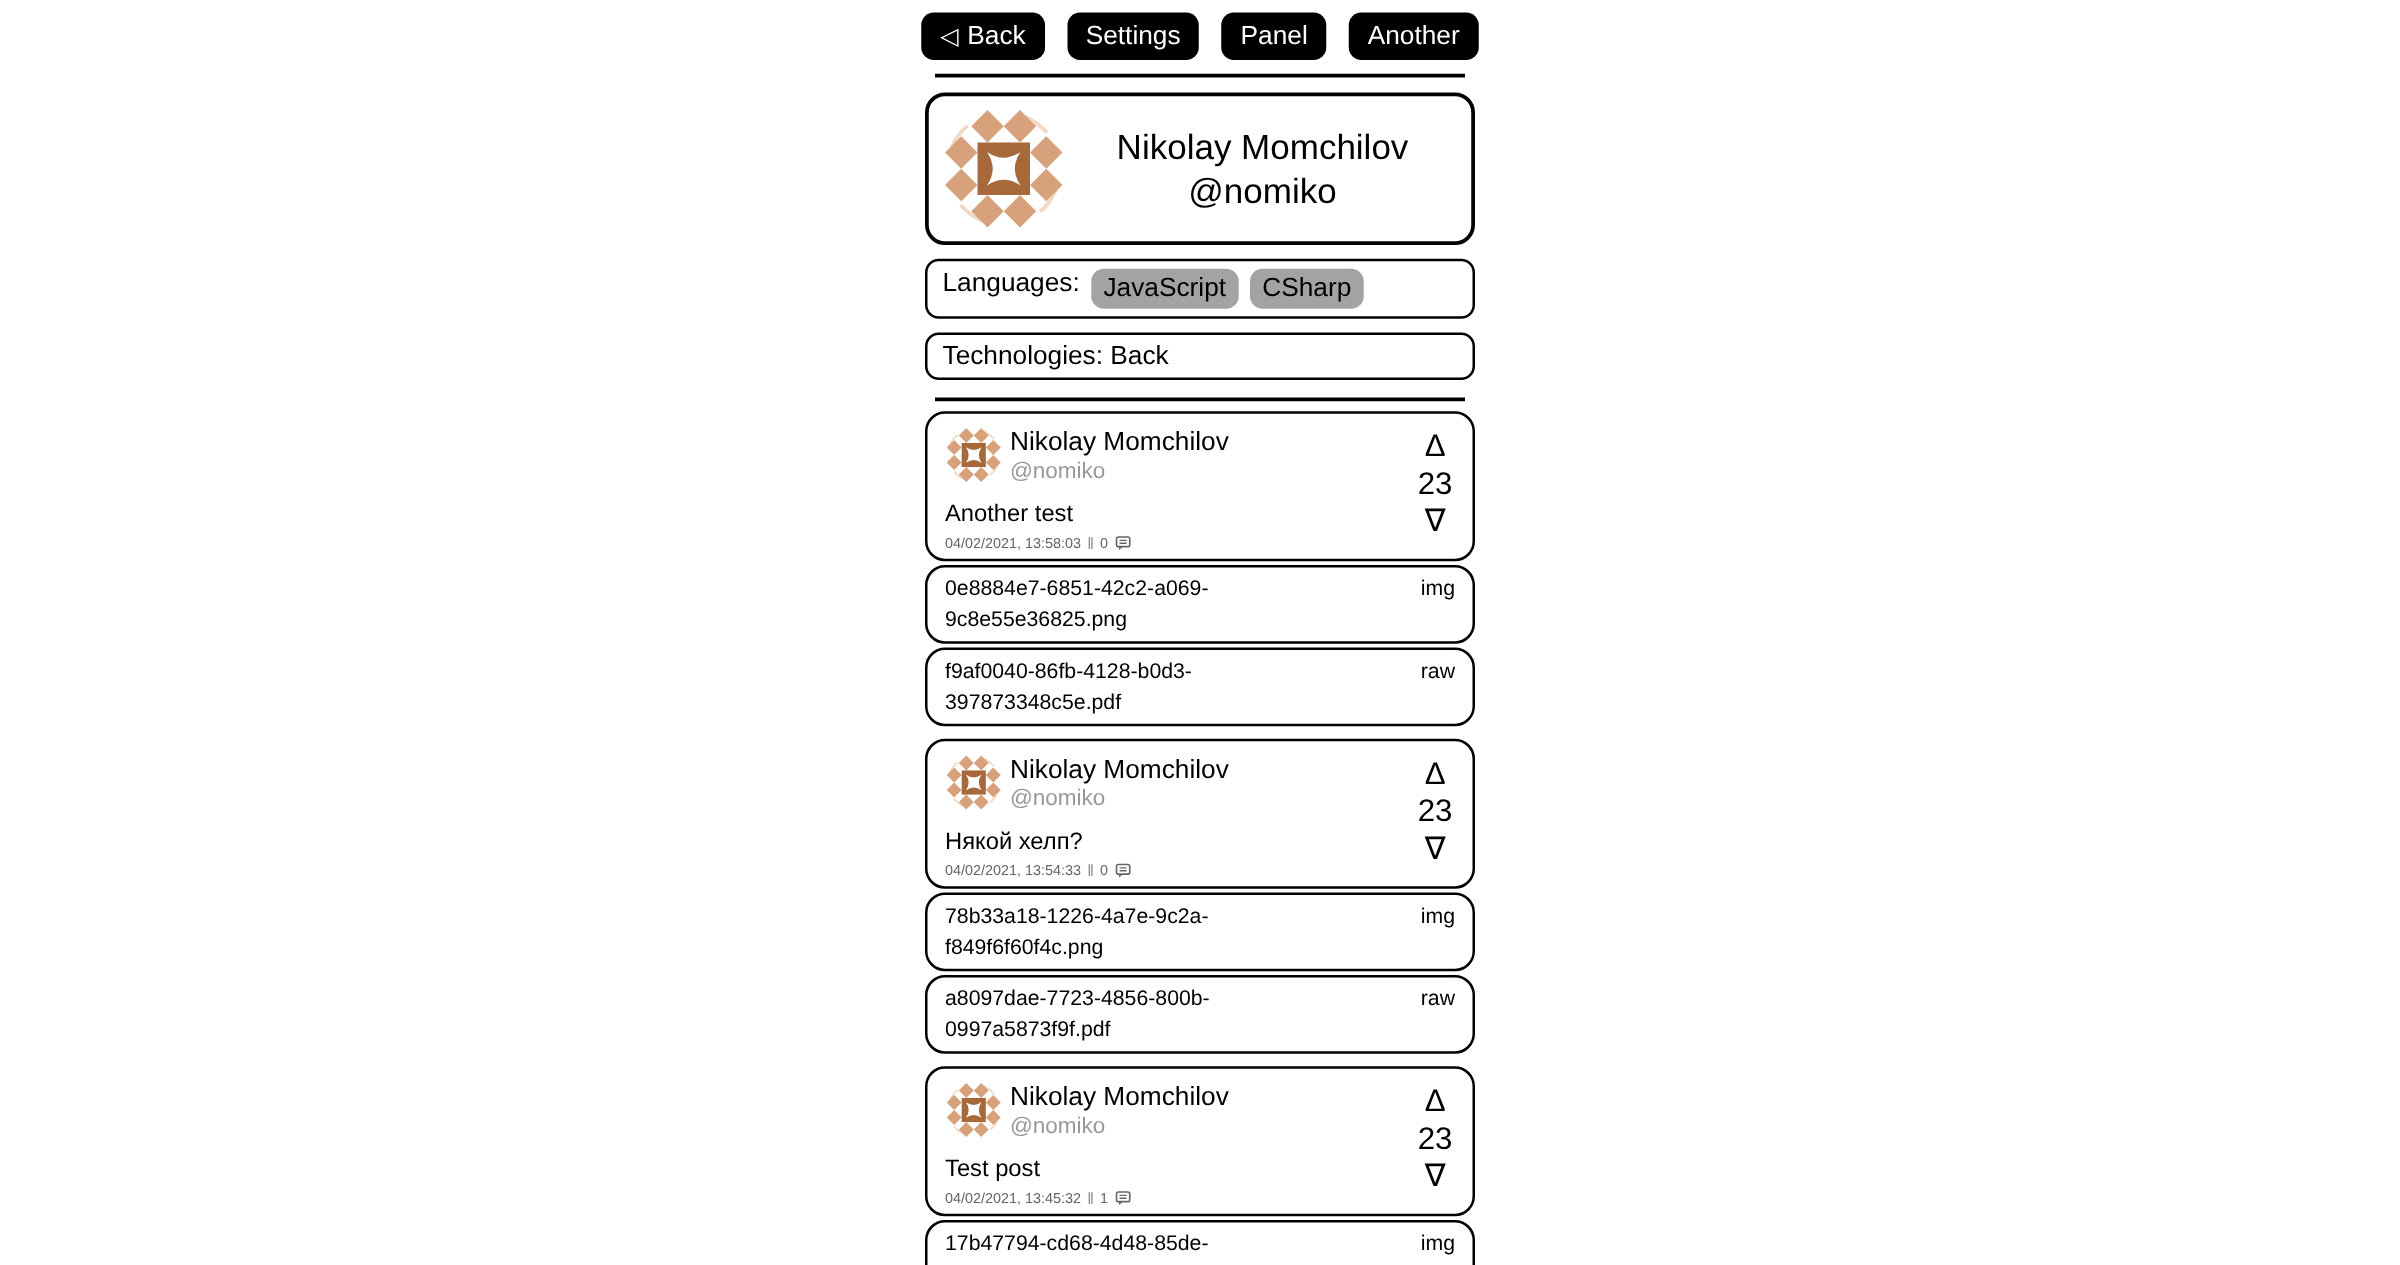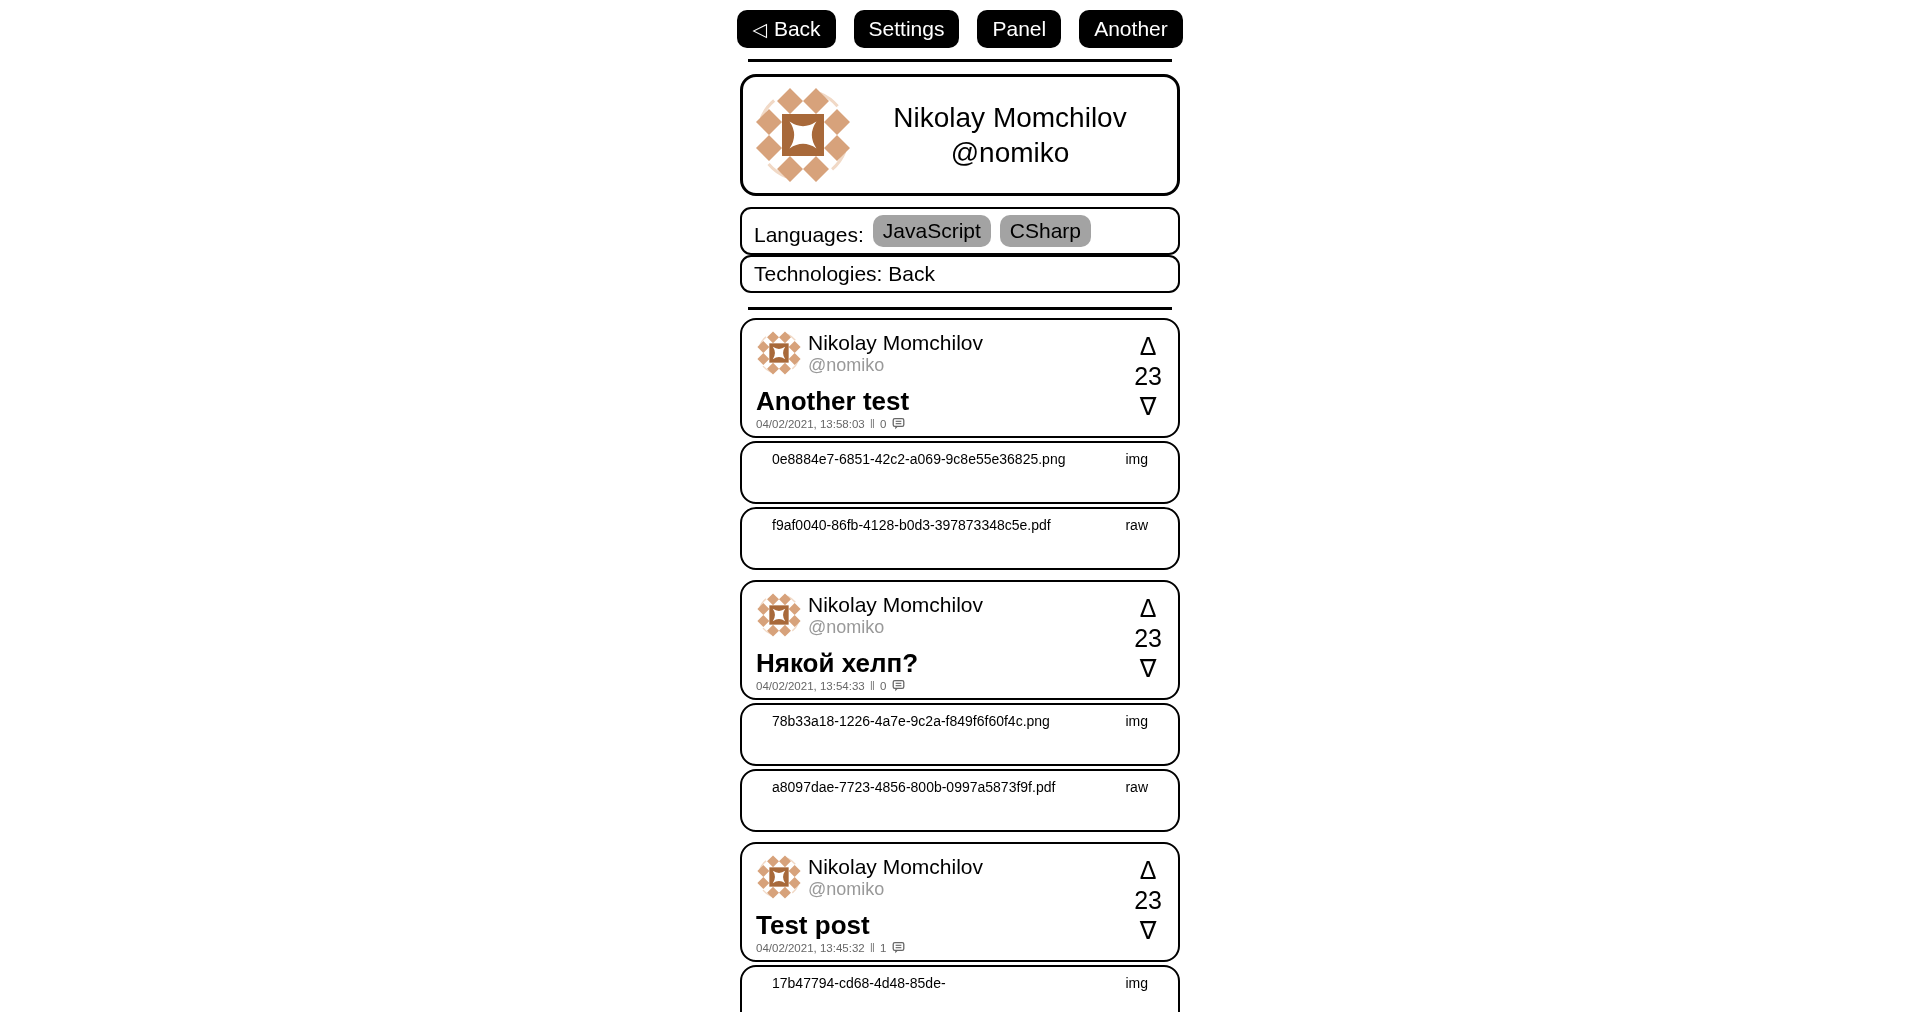--- a/index.html
+++ b/index.html
@@ -33,63 +33,63 @@
 
   .card { background:#fff; border:3px solid #000; border-radius:16px; }
 
   
   .profile-card { display:flex; align-items:center; padding:8px 10px; margin-bottom:11px; }
   .avatar-lg { width:100px; height:100px; flex:none; }
   .profile-names { flex:1; text-align:center; font-size:28px; line-height:35px; }
 
   
   .info-card {
-    display:flex; align-items:flex-end; gap:9px;
+    display:flex; align-items:flex-start; gap:9px;
     border-width:2.5px;
-    padding:6px 12px; 
+    padding:6px 12px; margin-bottom:11px;
     font-size:21px;
     border-radius:11px;
   }
   .info-card.technologies { padding:5px 12px; }
   .tag { background:#a3a3a3; border-radius:10px; padding:4px 10px; }
 
   
   .post { margin-bottom:10px; }
   .post-header {
     position:relative;
     border:2.5px solid #000; border-radius:16px;
     padding:10px 14px 4px 14px;
     min-height:120px;
   }
   .author-row { display:flex; gap:6px; align-items:flex-start; }
   .avatar-sm { width:46px; height:46px; flex:none; }
   .author-name { font-size:21px; line-height:25px; }
   .author-handle { font-size:18px; line-height:21px; color:#999; }
-  .post-title { font-size:26px; line-height:26px; margin-top:12px;font-weight:bold; }
+  .post-title { font-size:19px; line-height:26px; margin-top:12px; }
   .post-meta {
     margin-top:2px;
     font-size:11.5px; color:#666;
     display:flex; align-items:center; gap:5px;
   }
   .post-meta .sep { color:#8a8a8a; font-size:13px; }
   .comment-icon { display:inline-block; }
 
   .vote-col {
     position:absolute; top:12px; right:16px;
     display:flex; flex-direction:column; align-items:center;
     gap:2px; font-size:25px; line-height:28px;
   }
   .vote-up, .vote-down { cursor:pointer; }
 
   .attachment {
     border:2.5px solid #000; border-radius:16px;
     margin-top:3px;
-    padding:4px 30px;
+    padding:4px 14px;
     display:flex; justify-content:space-between; align-items:flex-start;
-    font-size:14px; line-height:25px;
+    font-size:17px; line-height:25px;
     min-height:63px;
     cursor:pointer;
   }
   .filename { width:300px; overflow-wrap:break-word; }
   .attach-type { flex:none; }
 
   .defs-hidden { position:absolute; width:0; height:0; overflow:hidden; }
 </style>
 </head>
 <body>

